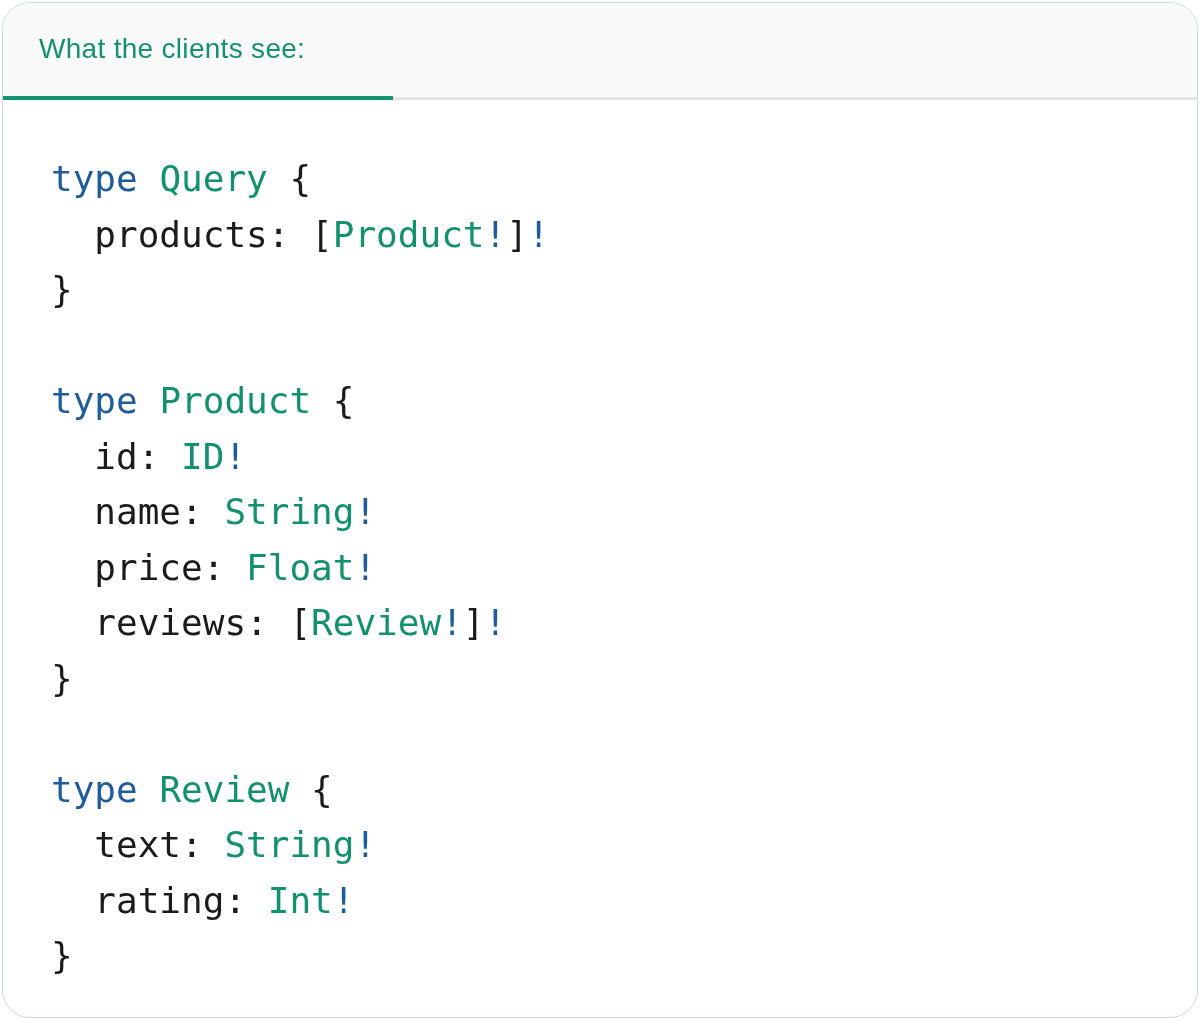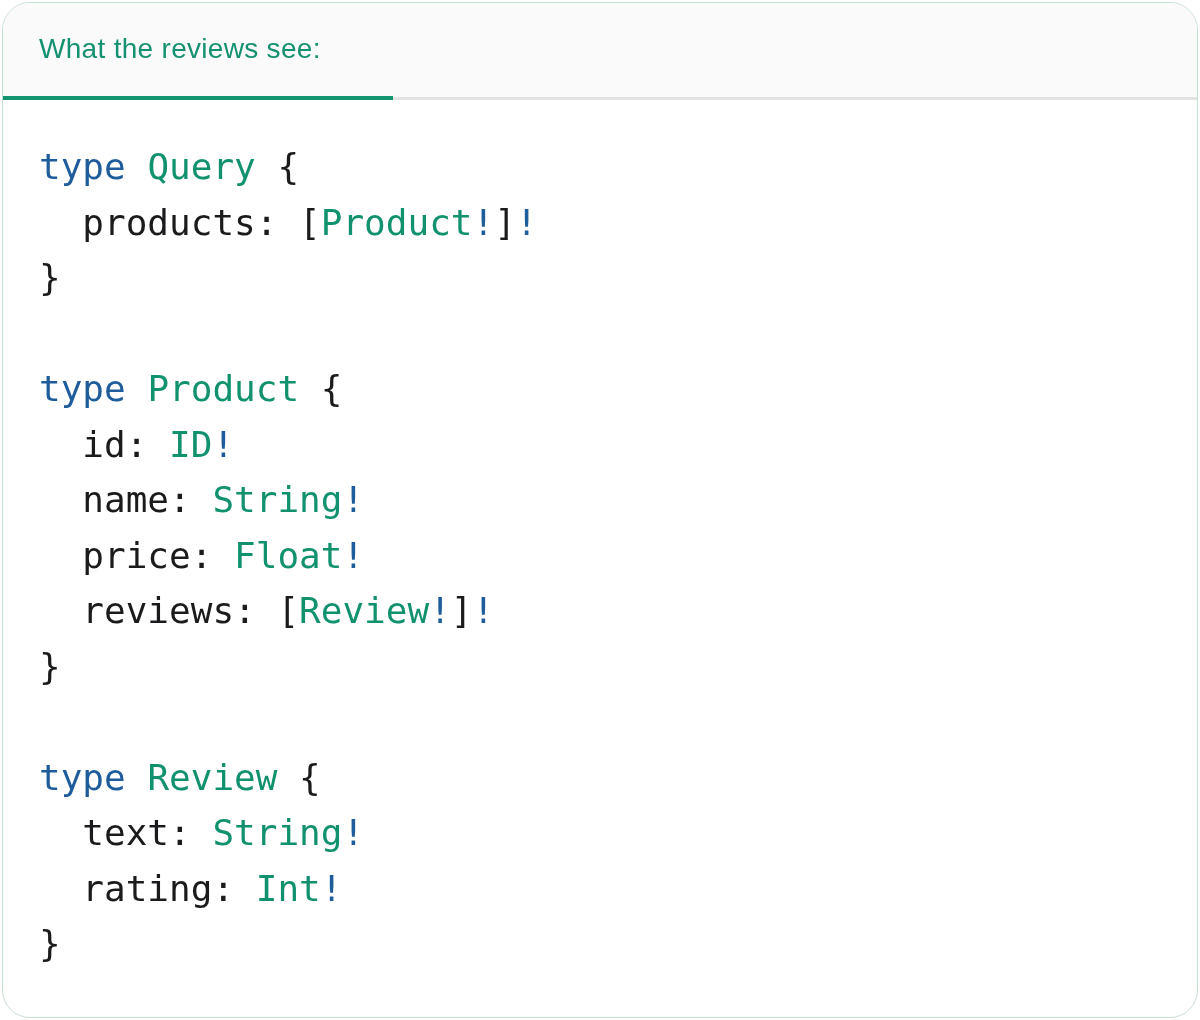--- a/index.html
+++ b/index.html
@@ -56,21 +56,21 @@
     position: absolute;
     left: 0;
     bottom: 0;
     height: 4px;
     width: 390px;
     background: var(--accent, #12946f);
     z-index: 2;
   }
 
   .code-block {
-    margin: 0;
+    margin: 12px;
     padding: 39px 36px 30px 36px;
     font-family: "DejaVu Sans Mono", "Liberation Mono", monospace;
     font-size: 36px;
     line-height: 55.5px;
     font-weight: 500;
     color: var(--plain, #1b1b1d);
     white-space: pre;
   }
 
   .code-line { height: 55.5px; }
@@ -78,19 +78,19 @@
   .tok-kw   { color: var(--keyword, #1e5c9b); }
   .tok-ty   { color: var(--type, #12916e); }
   .tok-bang { color: var(--bang, #1e5c9b); }
   .tok-pl   { color: var(--plain, #1b1b1d); }
 </style>
 </head>
 <body>
 
 <div class="panel">
   <div class="panel-header">
-    <span class="tab-label">What the reviews see:</span>
+    <span class="tab-label">What the clients see:</span>
     <div class="header-separator"></div>
     <div class="active-tab-indicator"></div>
   </div>
 
   <pre class="code-block"><div class="code-line"><span class="tok-kw">type</span><span class="tok-pl"> </span><span class="tok-ty">Query</span><span class="tok-pl"> {</span></div><div class="code-line"><span class="tok-pl">  products: [</span><span class="tok-ty">Product</span><span class="tok-bang">!</span><span class="tok-pl">]</span><span class="tok-bang">!</span></div><div class="code-line"><span class="tok-pl">}</span></div><div class="code-line">&nbsp;</div><div class="code-line"><span class="tok-kw">type</span><span class="tok-pl"> </span><span class="tok-ty">Product</span><span class="tok-pl"> {</span></div><div class="code-line"><span class="tok-pl">  id: </span><span class="tok-ty">ID</span><span class="tok-bang">!</span></div><div class="code-line"><span class="tok-pl">  name: </span><span class="tok-ty">String</span><span class="tok-bang">!</span></div><div class="code-line"><span class="tok-pl">  price: </span><span class="tok-ty">Float</span><span class="tok-bang">!</span></div><div class="code-line"><span class="tok-pl">  reviews: [</span><span class="tok-ty">Review</span><span class="tok-bang">!</span><span class="tok-pl">]</span><span class="tok-bang">!</span></div><div class="code-line"><span class="tok-pl">}</span></div><div class="code-line">&nbsp;</div><div class="code-line"><span class="tok-kw">type</span><span class="tok-pl"> </span><span class="tok-ty">Review</span><span class="tok-pl"> {</span></div><div class="code-line"><span class="tok-pl">  text: </span><span class="tok-ty">String</span><span class="tok-bang">!</span></div><div class="code-line"><span class="tok-pl">  rating: </span><span class="tok-ty">Int</span><span class="tok-bang">!</span></div><div class="code-line"><span class="tok-pl">}</span></div></pre>
 </div>
 
 </body></html>

